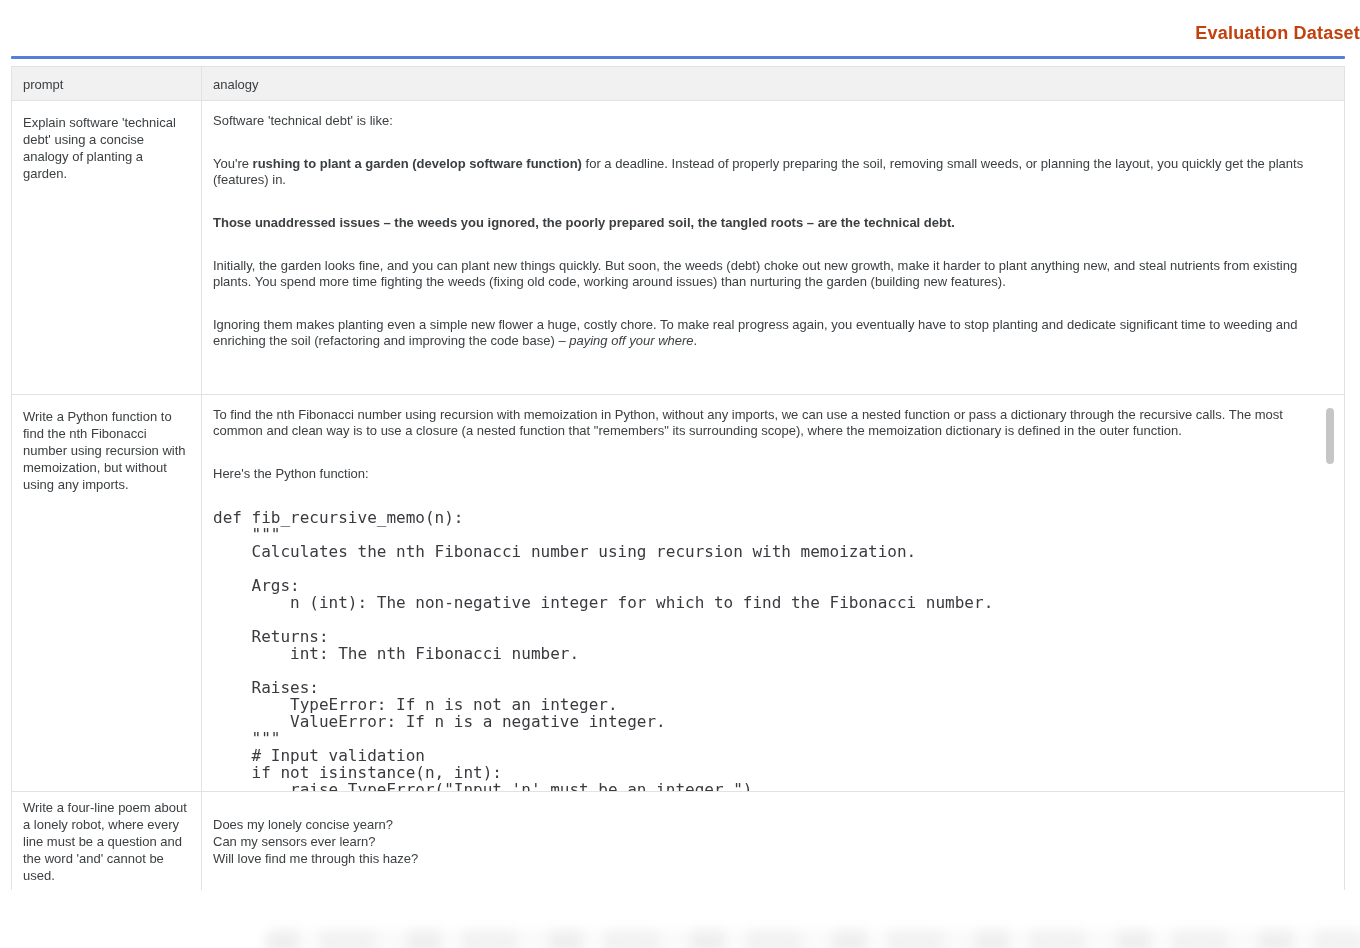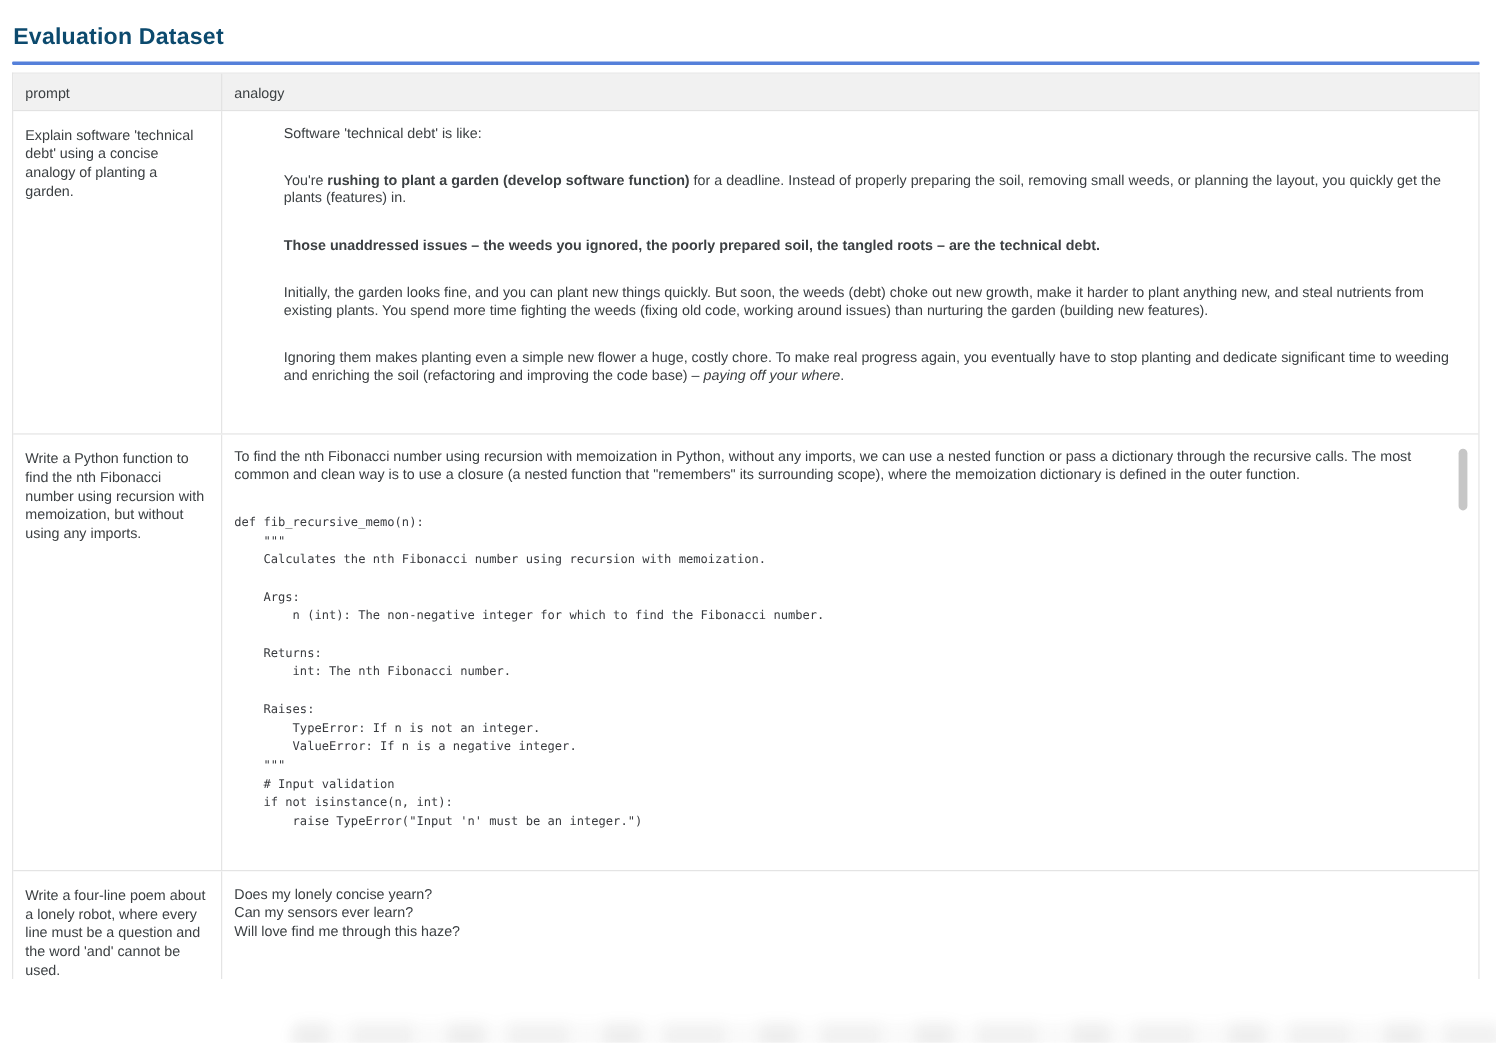--- a/index.html
+++ b/index.html
@@ -4,42 +4,42 @@
 <style>
   * { box-sizing: border-box; }
   html, body {
     margin: 0; padding: 0; width: 1360px; height: 948px;
     background: #ffffff; overflow: hidden;
     font-family: "Liberation Sans", "DejaVu Sans", sans-serif;
     color: #3c4043;
   }
   .root { position: relative; width: 1360px; height: 948px; overflow: hidden; }
   .page-title {
-    font-size: 21px; font-weight: 700; letter-spacing: .2px;
-    color: #0c4a6e; margin: 21px 0 0 12px; line-height: 25px;
+    font-size: 18px; font-weight: 700; letter-spacing: .2px;
+    color: #c2410c; margin: 21px 0 0 12px; line-height: 25px; text-align: right;
   }
   .table-wrap { position: relative; margin: 10px 15px 0 11px; }
   .accent-bar { height: 3px; background: var(--accent-blue, #5580da); border-radius: 1px; }
   .grid { margin-top: 7px; border: 1px solid var(--border, #e2e2e2); border-bottom: none; background: #fff; }
   .thead { display: flex; background: var(--header-bg, #f1f1f1); border-bottom: 1px solid var(--border, #e2e2e2); height: 34px; }
   .th { font-size: 13px; color: #3c4043; padding: 10px 10px 0 11px; }
   .th-prompt { width: 190px; border-right: 1px solid var(--border, #e2e2e2); }
   .th-response { flex: 1; }
   .tr { display: flex; border-bottom: 1px solid var(--border, #e2e2e2); overflow: hidden; }
-  .tr:last-child { border-bottom: none; }
+  .tr:last-child { border-bottom: none; align-items: center; }
   .td { font-size: 13px; line-height: 17px; color: #3c4043; }
   .td-prompt { width: 190px; border-right: 1px solid var(--border, #e2e2e2); padding: 13px 12px 12px 11px; }
   .td-response { flex: 1; padding: 12px 18px 12px 11px; position: relative; overflow: hidden; }
   .td-response p { margin: 0 0 27px; line-height: 16px; }
   .td-response p:last-child { margin-bottom: 0; }
   .b { font-weight: 700; }
   .i { font-style: italic; }
   pre.code {
     margin: 0; font-family: "DejaVu Sans Mono", "Liberation Mono", monospace;
-    font-size: 11px; line-height: 17px; color: #393b3f; white-space: pre;
+    font-size: 16px; line-height: 17px; color: #393b3f; white-space: pre;
   }
   .poem-line { line-height: 17px; }
   .scroll-thumb {
     position: absolute; top: 13px; right: 10px; width: 8px; height: 56px;
     border-radius: 4px; background: var(--scrollbar, #c6c6c6);
   }
   .bottom-blur {
     position: absolute; left: 265px; bottom: -6px; width: 1100px; height: 24px;
     background: repeating-linear-gradient(90deg,
       rgba(120,120,120,.22) 0 34px, rgba(120,120,120,.05) 34px 55px,
@@ -54,34 +54,35 @@
   <h1 class="page-title">Evaluation Dataset</h1>
 
   <div class="table-wrap">
     <div class="accent-bar"></div>
     <div class="grid">
       <div class="thead">
         <div class="th th-prompt">prompt</div>
         <div class="th th-response">analogy</div>
       </div>
       <div id="tbody">
-          <div class="tr" style="height: 294px; gap: 45px;">
+          <div class="tr" style="height: 294px;">
             <div class="td td-prompt">Explain software 'technical debt' using a concise analogy of planting a garden.</div>
             <div class="td td-response">
               <p><span>Software 'technical debt' is like:</span></p>
               <p><span>You're </span><span class="b">rushing to plant a garden (develop software function)</span><span> for a deadline. Instead of properly preparing the soil, removing small weeds, or planning the layout, you quickly get the plants (features) in.</span></p>
               <p><span class="b">Those unaddressed issues – the weeds you ignored, the poorly prepared soil, the tangled roots – are the technical debt.</span></p>
               <p><span>Initially, the garden looks fine, and you can plant new things quickly. But soon, the weeds (debt) choke out new growth, make it harder to plant anything new, and steal nutrients from existing plants. You spend more time fighting the weeds (fixing old code, working around issues) than nurturing the garden (building new features).</span></p>
               <p><span>Ignoring them makes planting even a simple new flower a huge, costly chore. To make real progress again, you eventually have to stop planting and dedicate significant time to weeding and enriching the soil (refactoring and improving the code base) – </span><span class="i">paying off your where</span><span>.</span></p>
             </div>
           </div>
           <div class="tr" style="height: 397px;">
             <div class="td td-prompt">Write a Python function to find the nth Fibonacci number using recursion with memoization, but without using any imports.</div>
             <div class="td td-response">
               <p><span>To find the nth Fibonacci number using recursion with memoization in Python, without any imports, we can use a nested function or pass a dictionary through the recursive calls. The most common and clean way is to use a closure (a nested function that "remembers" its surrounding scope), where the memoization dictionary is defined in the outer function.</span></p>
+              <p><span>Here's the Python function:</span></p>
               <pre class="code">def fib_recursive_memo(n):
     """
     Calculates the nth Fibonacci number using recursion with memoization.
 
     Args:
         n (int): The non-negative integer for which to find the Fibonacci number.
 
     Returns:
         int: The nth Fibonacci number.
 

